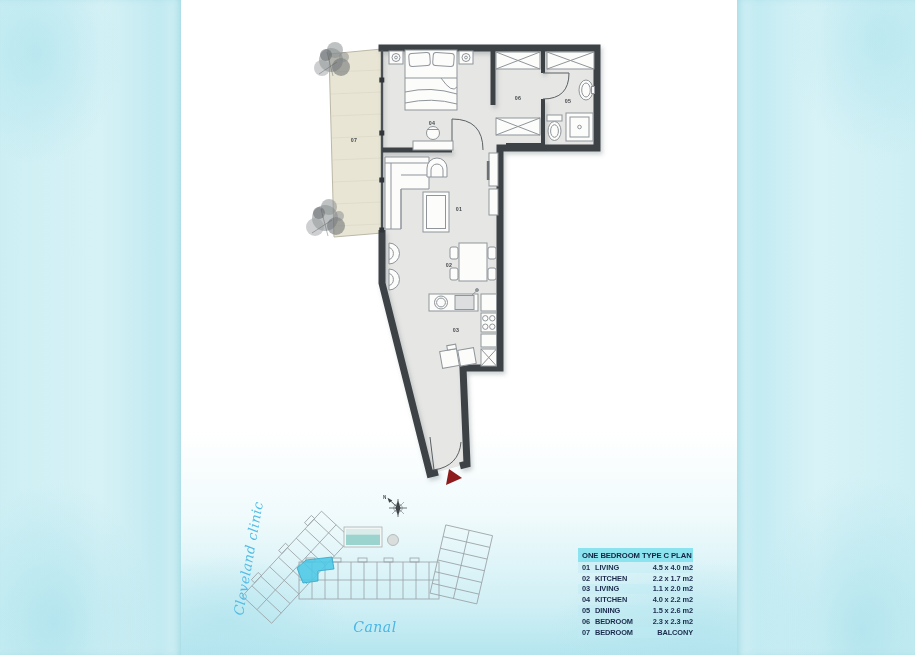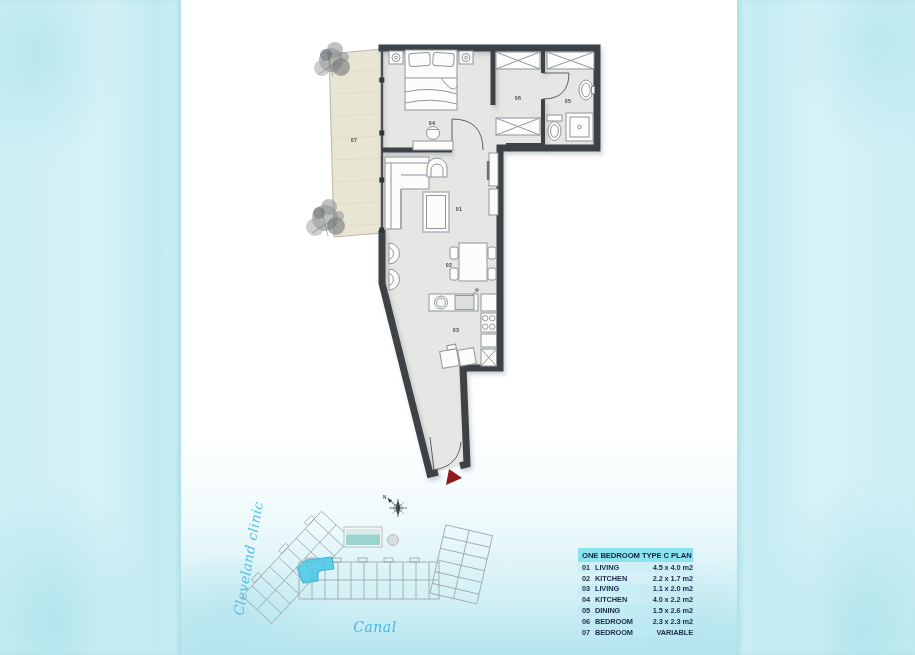--- a/index.html
+++ b/index.html
@@ -369,15 +369,15 @@
     <span class="legend-dim">1.5 x 2.6 m2</span>
   </div>
   <div class="legend-row">
     <span class="legend-id">06</span>
     <span class="legend-name">BEDROOM</span>
     <span class="legend-dim">2.3 x 2.3 m2</span>
   </div>
   <div class="legend-row">
     <span class="legend-id">07</span>
     <span class="legend-name">BEDROOM</span>
-    <span class="legend-dim">VARIABLE</span>
+    <span class="legend-dim">BALCONY</span>
   </div>
 </div>
 
 </body></html>

